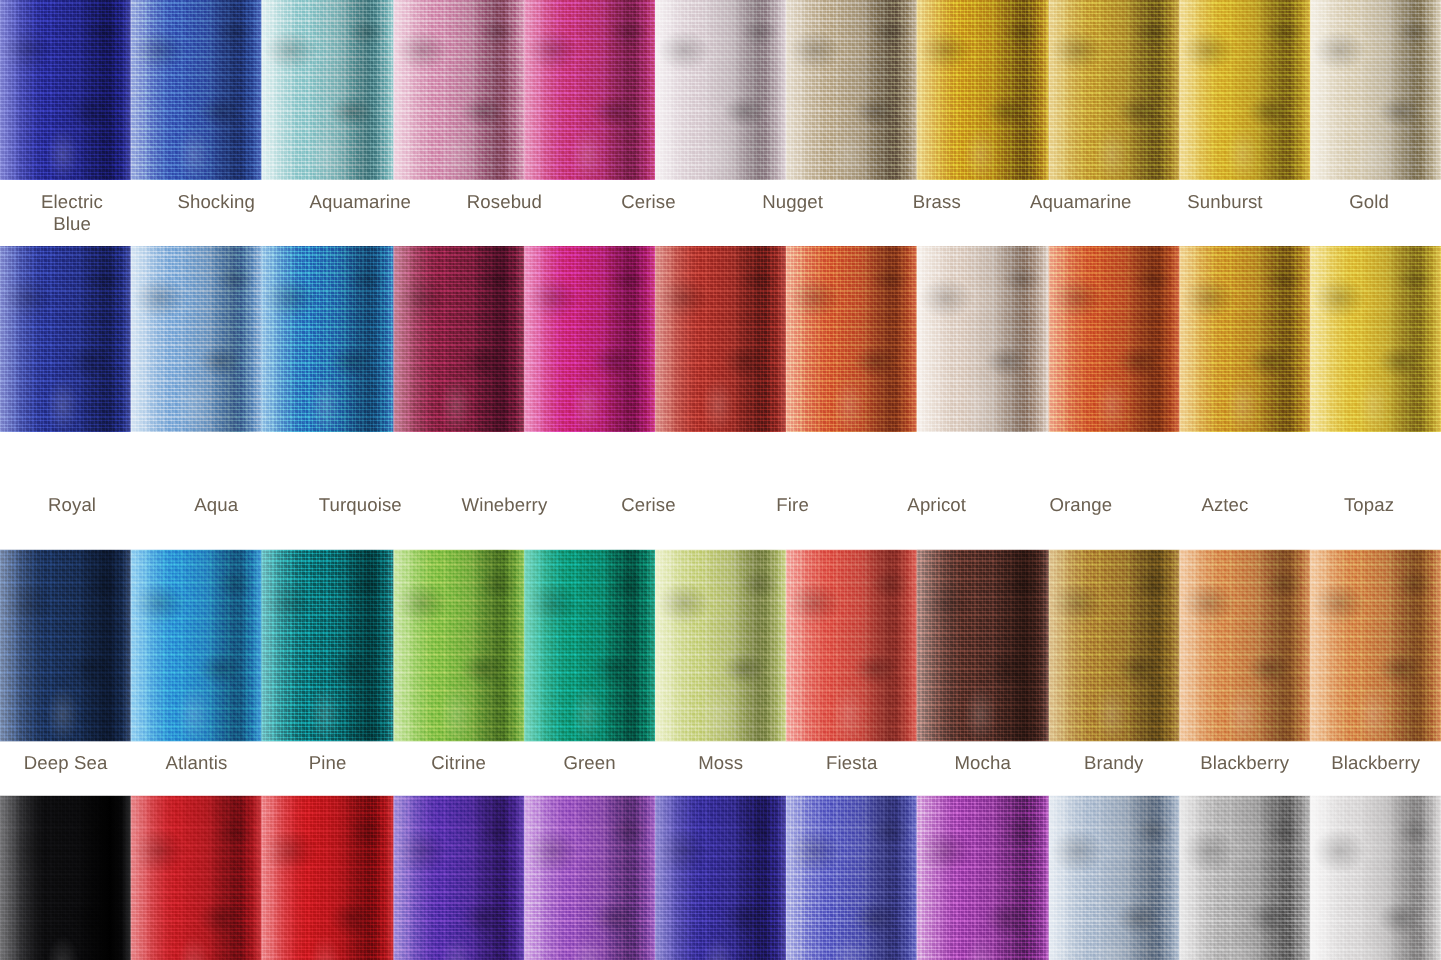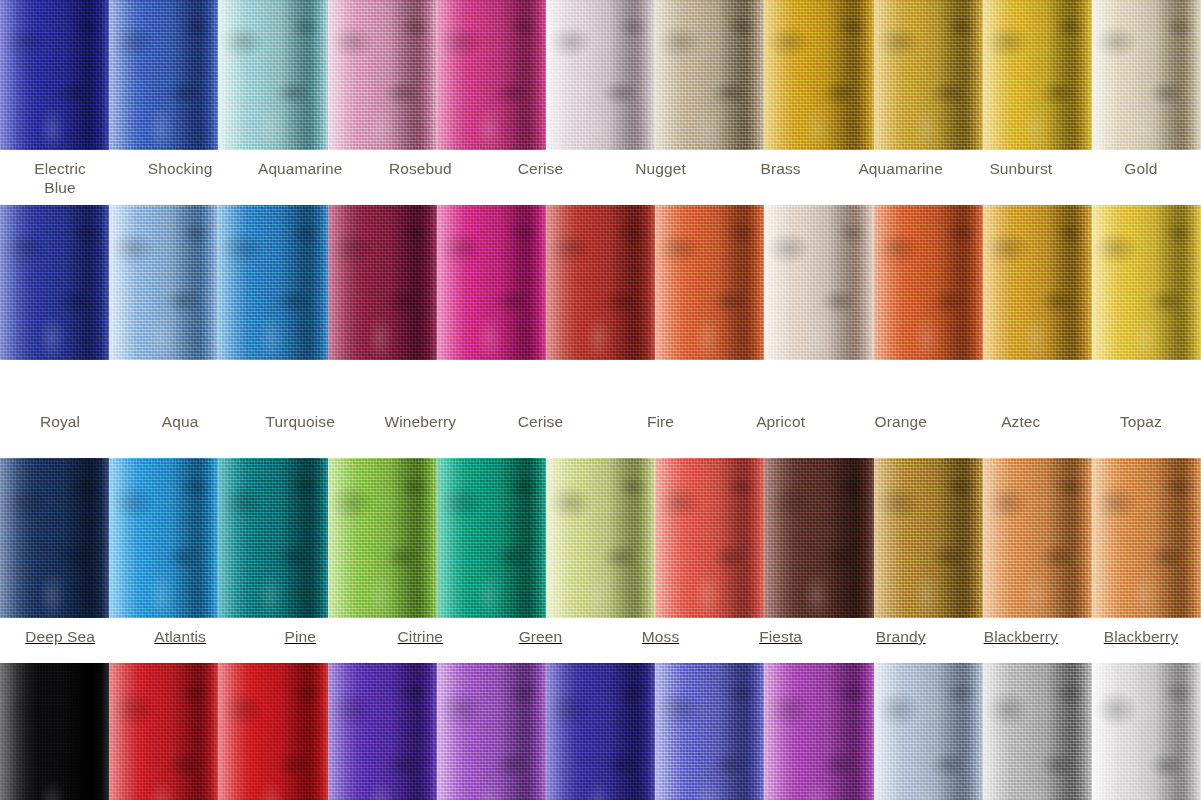--- a/index.html
+++ b/index.html
@@ -83,21 +83,21 @@
     text-align:center;
     color:#6b6051;
     font-size:15.5px;
     line-height:19px;
     padding-top:9px;
     letter-spacing:.1px;
     white-space:pre-line;
   }
   .row-1 .label-strip{height:55px;}
   .row-2 .label-strip{height:55px;margin-top:43px;}
-  .row-3 .label-strip{height:45px;text-decoration:underline;}
+  .row-3 .label-strip{height:45px;}
   .row-4 .label-strip{height:35px;}
   .row-1 .swatch-strip{height:150px;}
   .row-2 .swatch-strip{height:155px;}
   .row-3 .swatch-strip{height:160px;}
   .row-4 .swatch-strip{height:165px;}
 </style>
 </head>
 <body>
 
 <div id="chart">
@@ -305,20 +305,21 @@
         </div>
       </div>
       <div class="label-strip">
         <div class="label">Deep Sea</div>
         <div class="label">Atlantis</div>
         <div class="label">Pine</div>
         <div class="label">Citrine</div>
         <div class="label">Green</div>
         <div class="label">Moss</div>
         <div class="label">Fiesta</div>
+        <div class="label">Mocha</div>
         <div class="label">Brandy</div>
         <div class="label">Blackberry</div>
         <div class="label">Blackberry</div>
       </div>
     </div>
     <div class="swatch-row row-4">
       <div class="swatch-strip">
         <div class="swatch" title="Black" style="background: linear-gradient(90deg, rgb(48, 48, 52) 0%, rgb(13, 13, 15) 26%, rgb(13, 13, 15) 58%, rgb(0, 0, 0) 84%, rgb(13, 13, 15) 100%);">
           <div class="tex"></div>
           <div class="mottle"></div>

